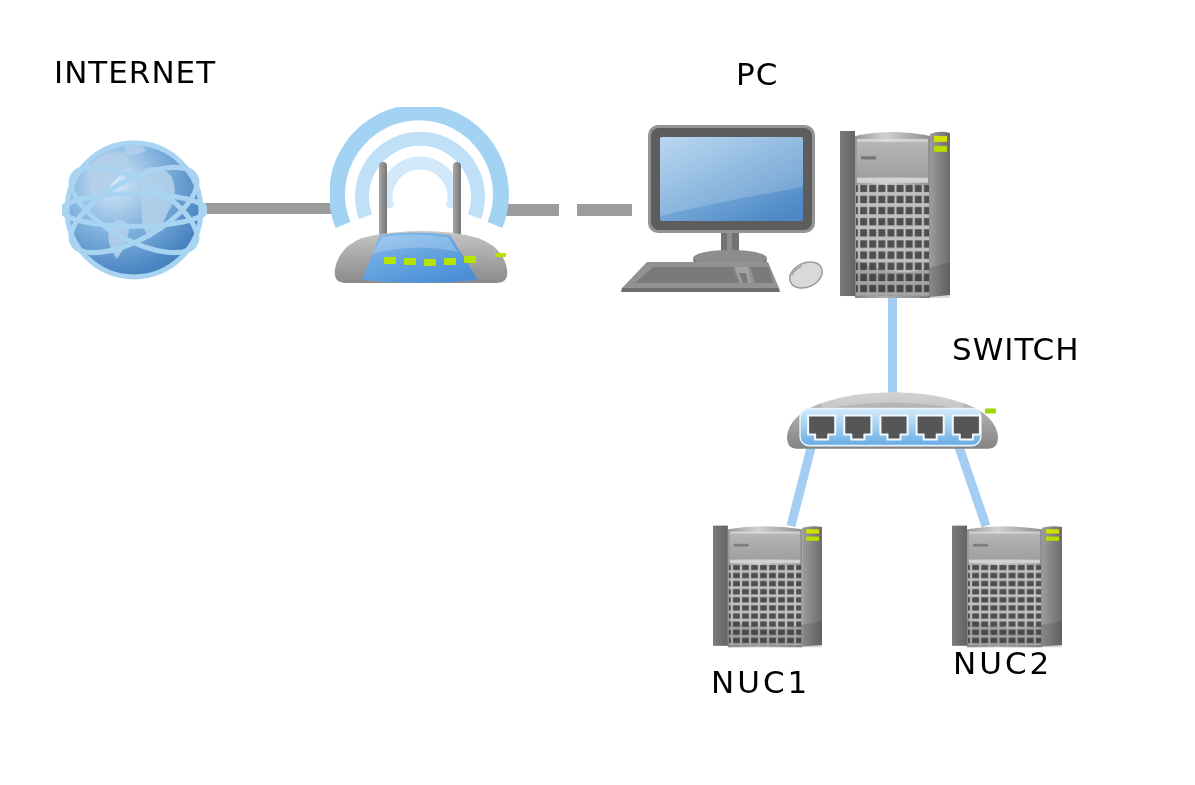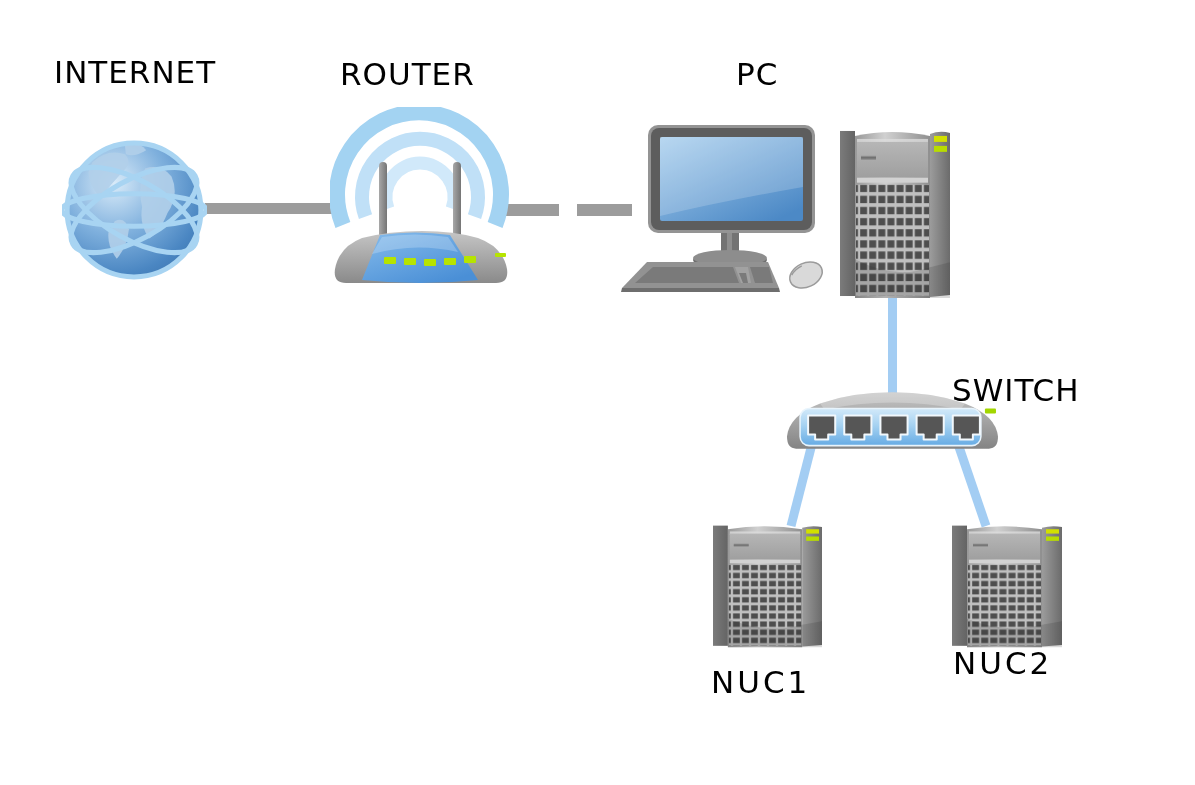--- a/index.html
+++ b/index.html
@@ -206,19 +206,18 @@
     </svg>
   </div>
 
   <div class="node" style="left:952px;top:522px">
     <svg width="110" height="126" viewBox="0 0 110 174" preserveAspectRatio="none">
       <use href="#tower-group"></use>
     </svg>
   </div>
 
   <div class="label" style="left:54px;top:55px">INTERNET</div>
-  <div class="label" style="left:340px;top:57px">ROUTER</div>
   <div class="label" style="left:736px;top:57px">PC</div>
-  <div class="label" style="left:952px;top:373px">SWITCH</div>
+  <div class="label" style="left:952px;top:332px">SWITCH</div>
   <div class="label nuc-label" style="left:711px;top:665px">NUC1</div>
   <div class="label nuc-label" style="left:953px;top:646px">NUC2</div>
 
 </div>
 
 </body></html>

